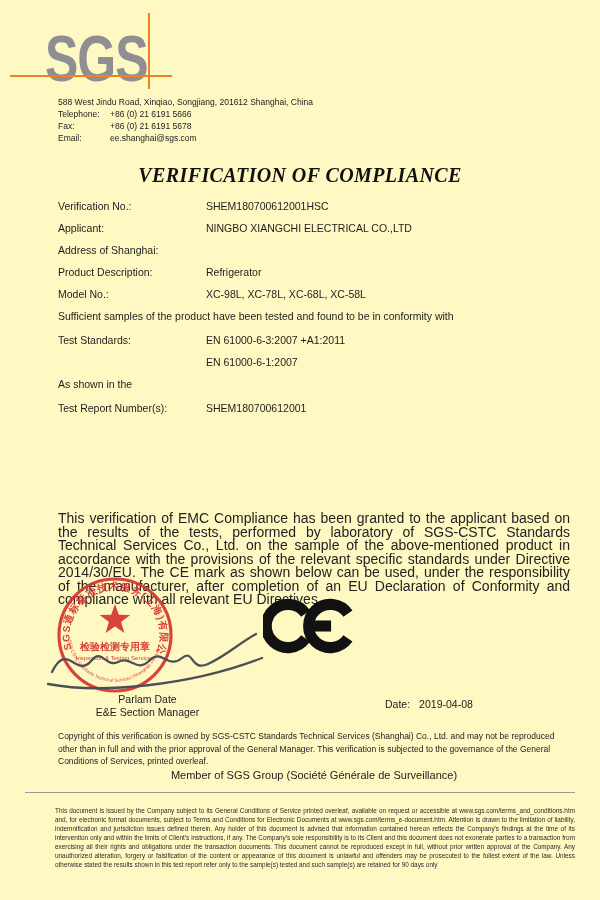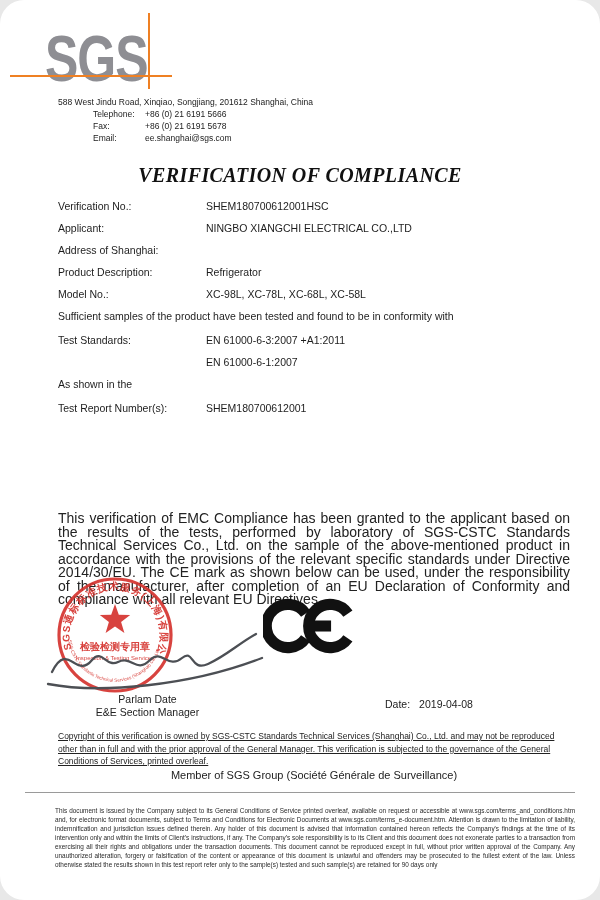--- a/index.html
+++ b/index.html
@@ -1,41 +1,40 @@
 <!DOCTYPE html>
 <html><head>
 <meta charset="utf-8">
 <style>
   html,body{margin:0;padding:0;background:#e8e8e8;}
   .page{
     position:relative;
     width:600px;height:900px;
-    background:#ffffff;
+    background:#fef9c3;
     font-family:"Liberation Sans", sans-serif;
     color:#1d1d1d;
     overflow:hidden;
     margin:0 auto;
-    border-radius:24px;
   }
   
   .logo-text{
     position:absolute;left:45px;top:26px;
     font-size:50px;font-weight:bold;color:#8e8e93;
     letter-spacing:-1px;line-height:50px;
     transform:scaleY(1.30);transform-origin:top left;
   }
   .logo-hline{position:absolute;left:10px;top:75px;width:162px;height:2px;background:#ef8023;}
   .logo-vline{position:absolute;left:148px;top:13px;width:2px;height:76px;background:#ef8023;}
   .company-name{
     position:absolute;left:188px;top:31px;width:360px;
     font-size:15px;font-weight:bold;color:#c01d1d;line-height:19px;
   }
   .contact-block{position:absolute;left:58px;top:96px;font-size:8.5px;line-height:12px;color:#222;}
   .contact-row{display:flex;}
-  .contact-label{width:52px;flex-shrink:0;margin-left:35px;}
+  .contact-label{width:52px;flex-shrink:0;}
   
   .doc-title{
     position:absolute;left:0;top:164px;width:600px;text-align:center;
     font-family:"Liberation Serif", serif;font-style:italic;font-weight:bold;
     font-size:20px;letter-spacing:.4px;color:#111;
   }
   
   .fields{position:absolute;left:58px;top:199px;width:512px;font-size:10.5px;line-height:14px;}
   .frow{display:flex;margin-bottom:8px;}
   .flabel{width:148px;flex-shrink:0;}
@@ -50,21 +49,21 @@
   
   .stamp-svg{position:absolute;left:40px;top:572px;}
   .ce-svg{position:absolute;left:263px;top:594px;}
   .signatory{position:absolute;left:70px;top:693px;width:155px;text-align:center;
     font-size:10.5px;line-height:13px;color:#222;}
   .date-line{position:absolute;left:385px;top:698px;font-size:10.5px;color:#222;}
   .date-line .dlabel{margin-right:9px;}
   
   .copyright{
     position:absolute;left:58px;top:730px;width:512px;
-    font-size:8.5px;line-height:12.5px;color:#222;text-decoration:underline;
+    font-size:8.5px;line-height:12.5px;color:#222;
   }
   .member-line{
     position:absolute;left:58px;top:769px;width:512px;text-align:center;
     font-size:11px;color:#222;
   }
   .footer-rule{position:absolute;left:25px;top:792px;width:550px;height:1px;background:#9a9a9a;}
   .fine-print{
     position:absolute;left:55px;top:806px;width:520px;
     font-size:6.4px;line-height:9px;text-align:justify;color:#2a2a2a;
   }

